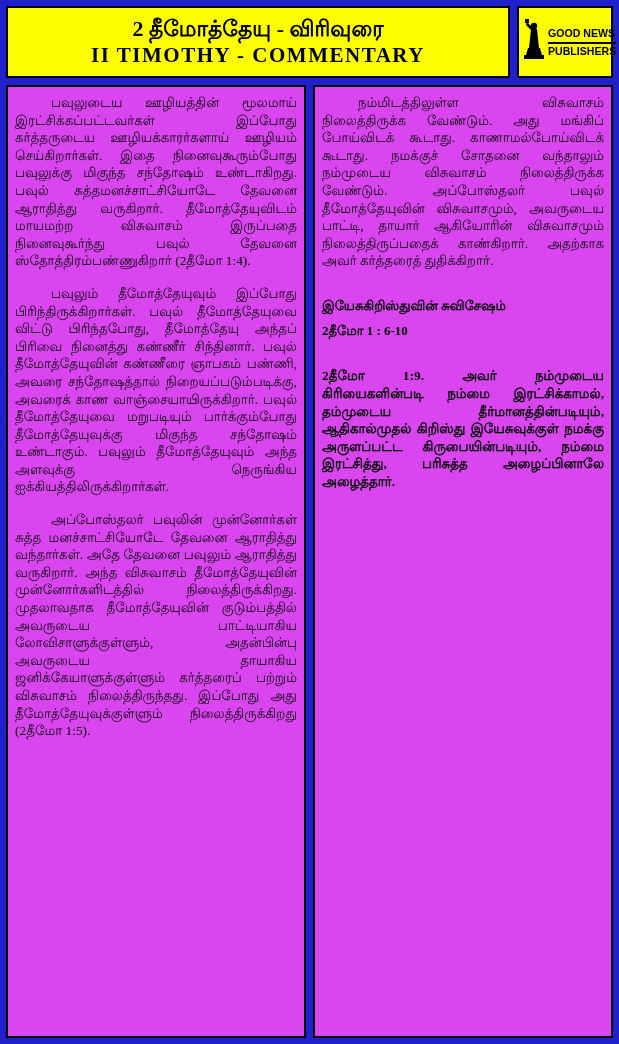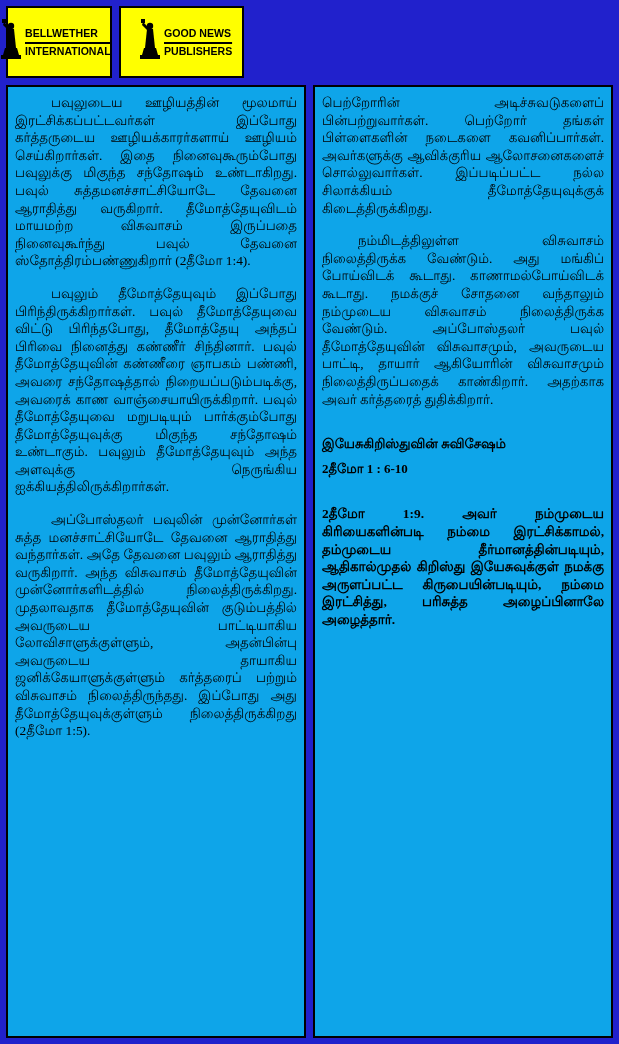--- a/index.html
+++ b/index.html
@@ -17,21 +17,21 @@
   }
   
   .header { display:flex; gap:7px; height:72px; flex:0 0 auto; }
   .logo-box {
     box-sizing:border-box;
     background:#ffff00; border:2px solid #000;
     display:flex; align-items:center; justify-content:center; gap:4px;
     padding:2px;
   }
   .logo-left  { width:106px; }
-  .logo-right { width:125px;padding-left:16px; }
+  .logo-right { width:96px;padding-left:16px; }
   .logo-text { display:flex; flex-direction:column; }
   .logo-line {
     font-family:"Liberation Sans","DejaVu Sans",sans-serif;
     font-weight:bold; font-size:11.5px; line-height:1.25;
     letter-spacing:0px; transform:scaleX(.92); transform-origin:left;
     white-space:nowrap;
   }
   .logo-line.first { border-bottom:2px solid #000; padding-bottom:1px; }
   .title-box {
     box-sizing:border-box;
@@ -43,21 +43,21 @@
     font-weight:bold; font-size:22px; line-height:1.1;
   }
   .title-english {
     font-family:"Liberation Serif","DejaVu Serif",serif;
     font-weight:bold; font-size:21px; letter-spacing:1.5px; line-height:1.1;
   }
   
   .body-area { flex:1 1 auto; display:flex; gap:7px; min-height:0; }
   .column {
     box-sizing:border-box;
-    flex:1; background:#0ea5e9; border:2px solid #000;
+    flex:1; background:#d946ef; border:2px solid #000;
     padding:7px 7px 0 7px;
     font-size:13.4px; line-height:17.6px;
     text-align:justify;
     overflow:hidden;
   }
   .block { margin:0 0 15px 0; }
   .block.para.indent { text-indent:36px; }
   .block.heading {
     font-weight:bold; font-size:13px; line-height:1.9;
     white-space:pre-line; text-align:left;
@@ -66,39 +66,25 @@
   .block.verse { font-weight:bold; margin-bottom:17px; }
   .statue-icon { flex:0 0 auto; }
 </style>
 </head>
 <body>
 
 <div class="page">
 
   <div class="header">
 
-    <div class="logo-box logo-left">
-      <span class="statue-icon">
-        <svg width="22" height="44" viewBox="0 0 22 44">
-          <g fill="#000">
-            <rect x="3" y="1" width="4" height="4"></rect>
-            <path d="M5 4 L12 11 L10 13 L4 7 Z"></path>
-            <circle cx="12" cy="8" r="3.2"></circle>
-            <path d="M9 11 L15 11 L17 30 L7 30 Z"></path>
-            <path d="M6 30 L18 30 L20 37 L4 37 Z"></path>
-            <rect x="2" y="37" width="20" height="4"></rect>
-          </g>
-        </svg>
-      </span>
-      <span class="logo-text">
-        <span class="logo-line first">BELLWETHER</span>
-        <span class="logo-line">INTERNATIONAL</span>
-      </span>
+
+    <div class="title-box">
+      <div class="title-tamil">2 தீமோத்தேயு - விரிவுரை</div>
+      <div class="title-english">II TIMOTHY - COMMENTARY</div>
     </div>
-
 
     <div class="logo-box logo-right">
       <span class="statue-icon">
         <svg width="22" height="44" viewBox="0 0 22 44">
           <g fill="#000">
             <rect x="3" y="1" width="4" height="4"></rect>
             <path d="M5 4 L12 11 L10 13 L4 7 Z"></path>
             <circle cx="12" cy="8" r="3.2"></circle>
             <path d="M9 11 L15 11 L17 30 L7 30 Z"></path>
             <path d="M6 30 L18 30 L20 37 L4 37 Z"></path>
@@ -114,21 +100,20 @@
 
   </div>
 
   <div class="body-area">
     <div class="column">
         <div class="block para indent">பவுலுடைய ஊழியத்தின் மூலமாய் இரட்சிக்கப்பட்டவர்கள் இப்போது கர்த்தருடைய ஊழியக்காரர்களாய் ஊழியம் செய்கிறார்கள். இதை நினைவுகூரும்போது பவுலுக்கு மிகுந்த சந்தோஷம் உண்டாகிறது. பவுல் சுத்தமனச்சாட்சியோடே தேவனை ஆராதித்து வருகிறார். தீமோத்தேயுவிடம் மாயமற்ற விசுவாசம் இருப்பதை நினைவுகூர்ந்து பவுல் தேவனை ஸ்தோத்திரம்பண்ணுகிறார் (2தீமோ 1:4).</div>
         <div class="block para indent">பவுலும் தீமோத்தேயுவும் இப்போது பிரிந்திருக்கிறார்கள். பவுல் தீமோத்தேயுவை விட்டு பிரிந்தபோது, தீமோத்தேயு அந்தப் பிரிவை நினைத்து கண்ணீர் சிந்தினார். பவுல் தீமோத்தேயுவின் கண்ணீரை ஞாபகம் பண்ணி, அவரை சந்தோஷத்தால் நிறையப்படும்படிக்கு, அவரைக் காண வாஞ்சையாயிருக்கிறார். பவுல் தீமோத்தேயுவை மறுபடியும் பார்க்கும்போது தீமோத்தேயுவுக்கு மிகுந்த சந்தோஷம் உண்டாகும். பவுலும் தீமோத்தேயுவும் அந்த அளவுக்கு நெருங்கிய ஐக்கியத்திலிருக்கிறார்கள்.</div>
         <div class="block para indent">அப்போஸ்தலர் பவுலின் முன்னோர்கள் சுத்த மனச்சாட்சியோடே தேவனை ஆராதித்து வந்தார்கள். அதே தேவனை பவுலும் ஆராதித்து வருகிறார். அந்த விசுவாசம் தீமோத்தேயுவின் முன்னோர்களிடத்தில் நிலைத்திருக்கிறது. முதலாவதாக தீமோத்தேயுவின் குடும்பத்தில் அவருடைய பாட்டியாகிய லோவிசாளுக்குள்ளும், அதன்பின்பு அவருடைய தாயாகிய ஜனிக்கேயாளுக்குள்ளும் கர்த்தரைப் பற்றும் விசுவாசம் நிலைத்திருந்தது. இப்போது அது தீமோத்தேயுவுக்குள்ளும் நிலைத்திருக்கிறது (2தீமோ 1:5).</div>
       </div>
     <div class="column">
-        <div class="block para">பெற்றோரின் அடிச்சுவடுகளைப் பின்பற்றுவார்கள். பெற்றோர் தங்கள் பிள்ளைகளின் நடைகளை கவனிப்பார்கள். அவர்களுக்கு ஆவிக்குரிய ஆலோசனைகளைச் சொல்லுவார்கள். இப்படிப்பட்ட நல்ல சிலாக்கியம் தீமோத்தேயுவுக்குக் கிடைத்திருக்கிறது.</div>
         <div class="block para indent">நம்மிடத்திலுள்ள விசுவாசம் நிலைத்திருக்க வேண்டும். அது மங்கிப் போய்விடக் கூடாது. காணாமல்போய்விடக் கூடாது. நமக்குச் சோதனை வந்தாலும் நம்முடைய விசுவாசம் நிலைத்திருக்க வேண்டும். அப்போஸ்தலர் பவுல் தீமோத்தேயுவின் விசுவாசமும், அவருடைய பாட்டி, தாயார் ஆகியோரின் விசுவாசமும் நிலைத்திருப்பதைக் காண்கிறார். அதற்காக அவர் கர்த்தரைத் துதிக்கிறார்.</div>
         <div class="block heading">இயேசுகிறிஸ்துவின் சுவிசேஷம்
 2தீமோ 1 : 6-10</div>
         <div class="block verse">2தீமோ 1:9. அவர் நம்முடைய கிரியைகளின்படி நம்மை இரட்சிக்காமல், தம்முடைய தீர்மானத்தின்படியும், ஆதிகால்முதல் கிறிஸ்து இயேசுவுக்குள் நமக்கு அருளப்பட்ட கிருபையின்படியும், நம்மை இரட்சித்து, பரிசுத்த அழைப்பினாலே அழைத்தார்.</div>
       </div>
   </div>
 
 </div>
 
 </body></html>

